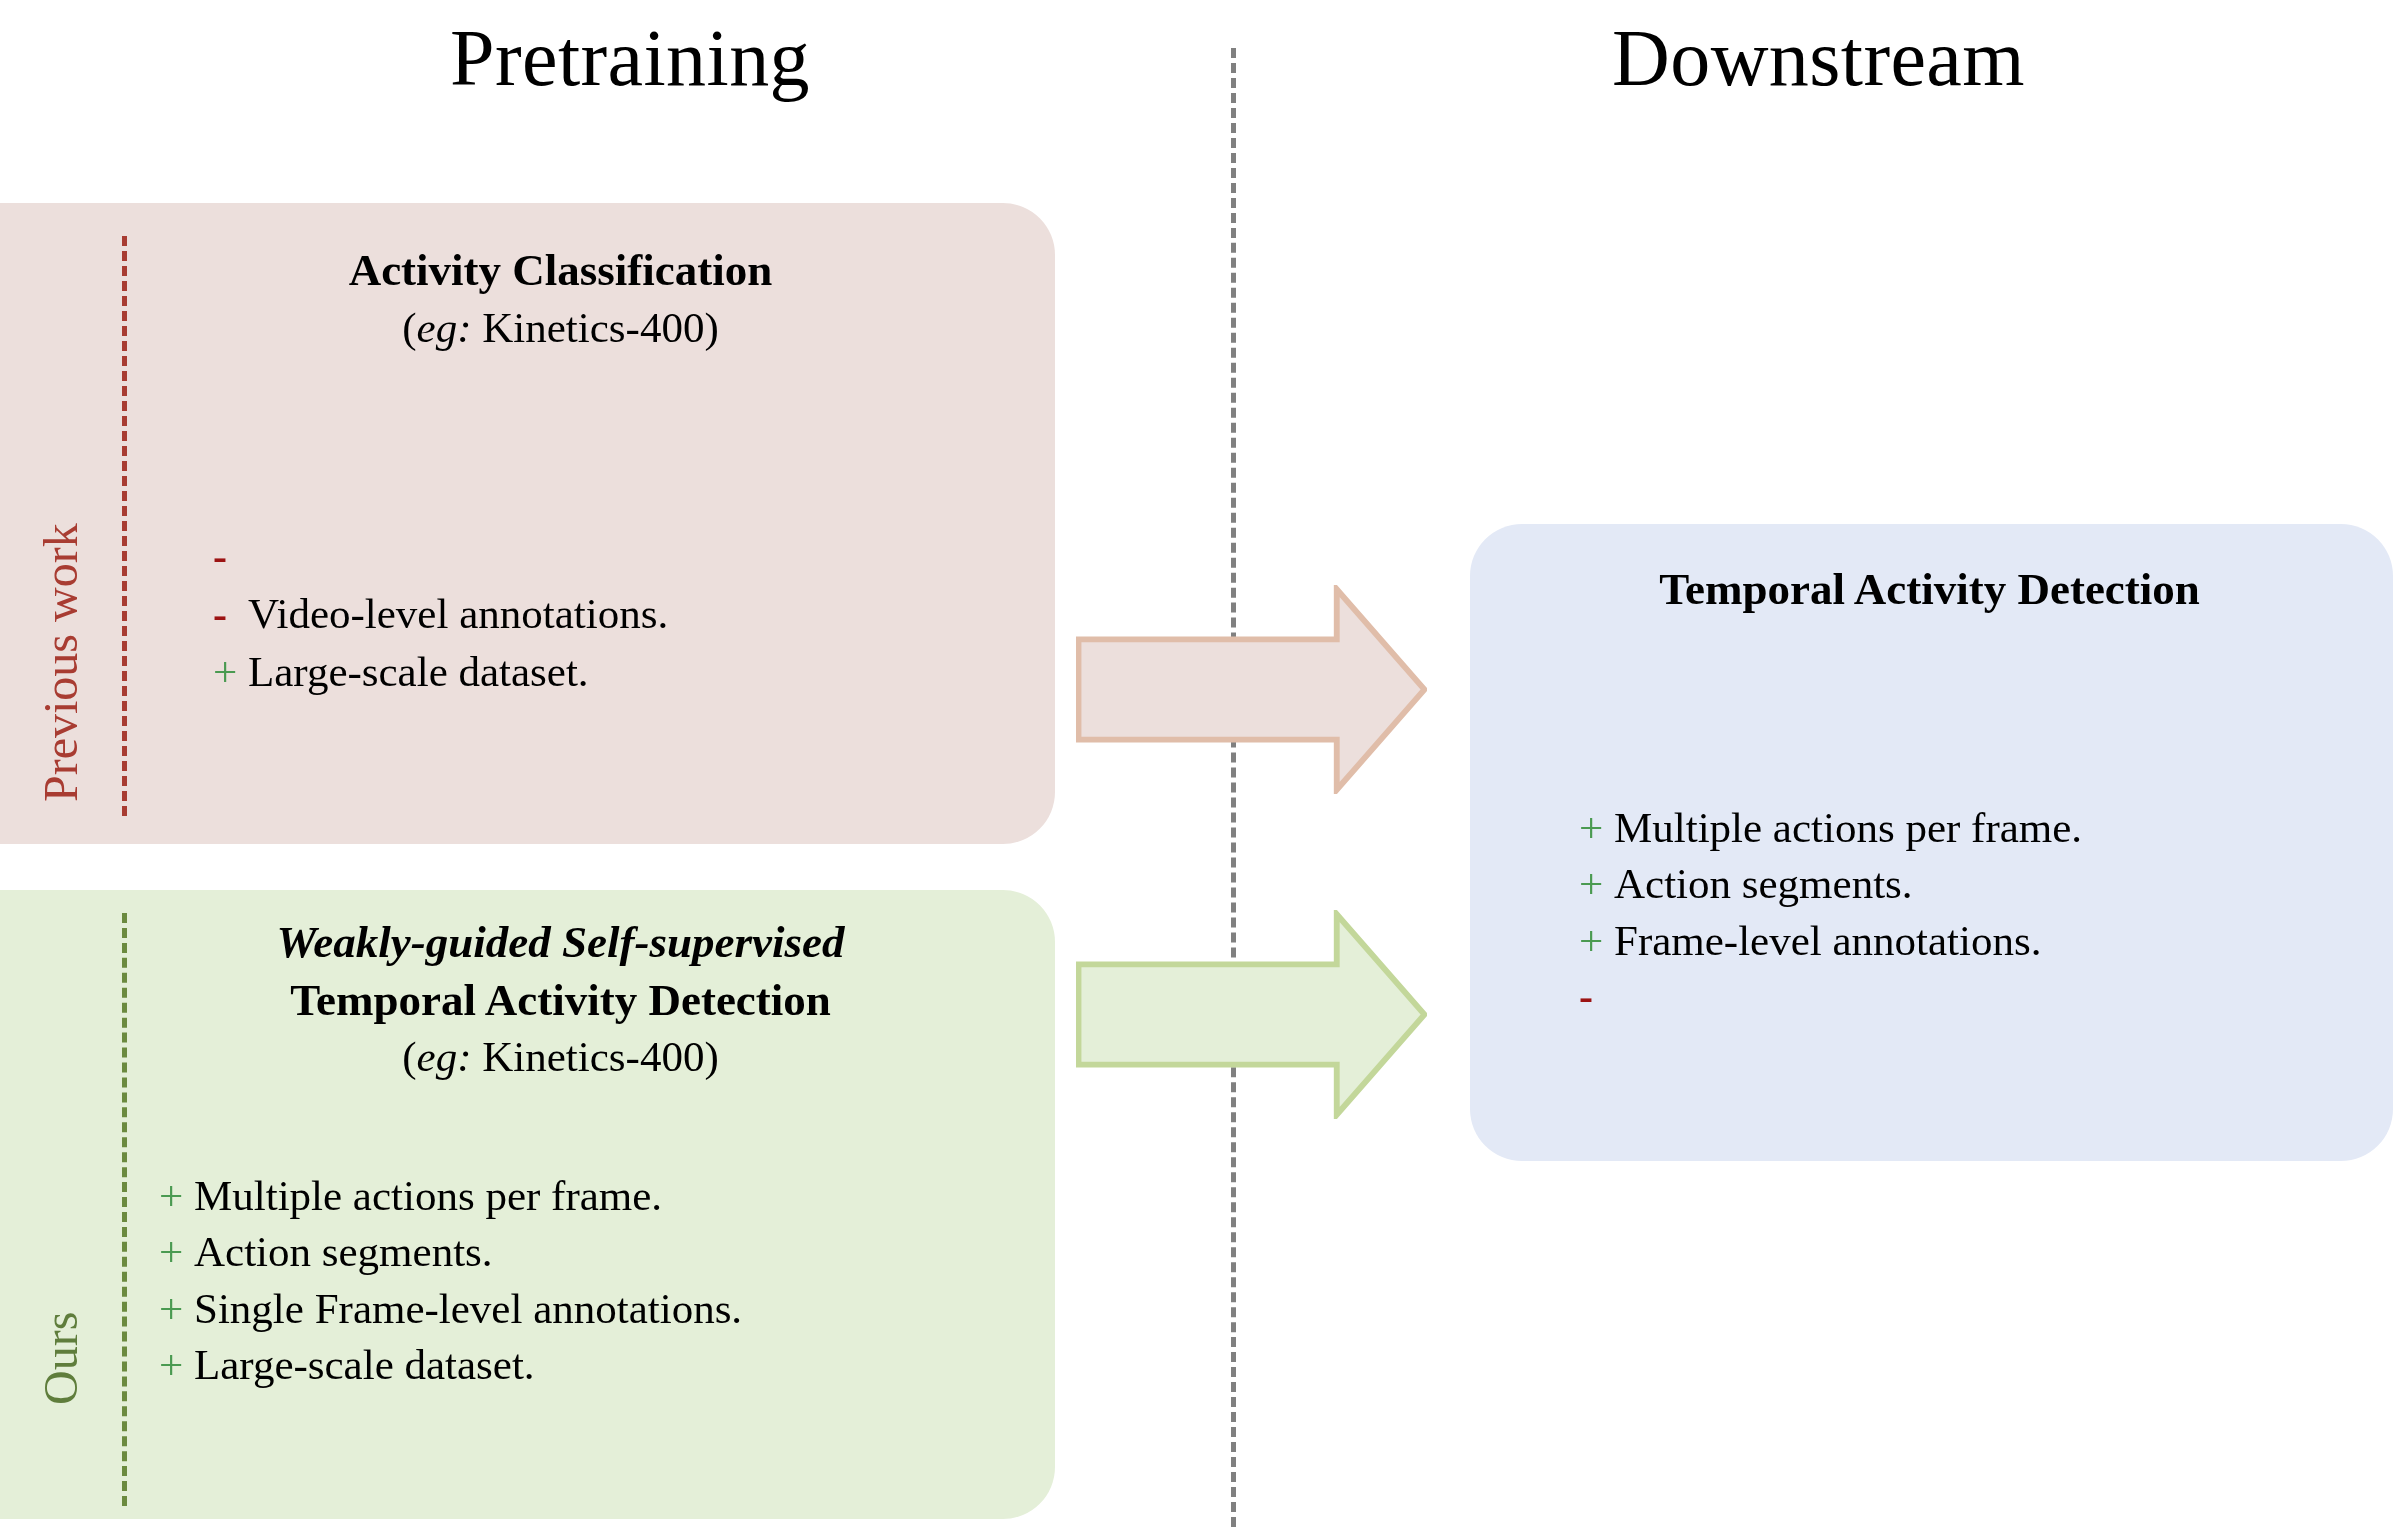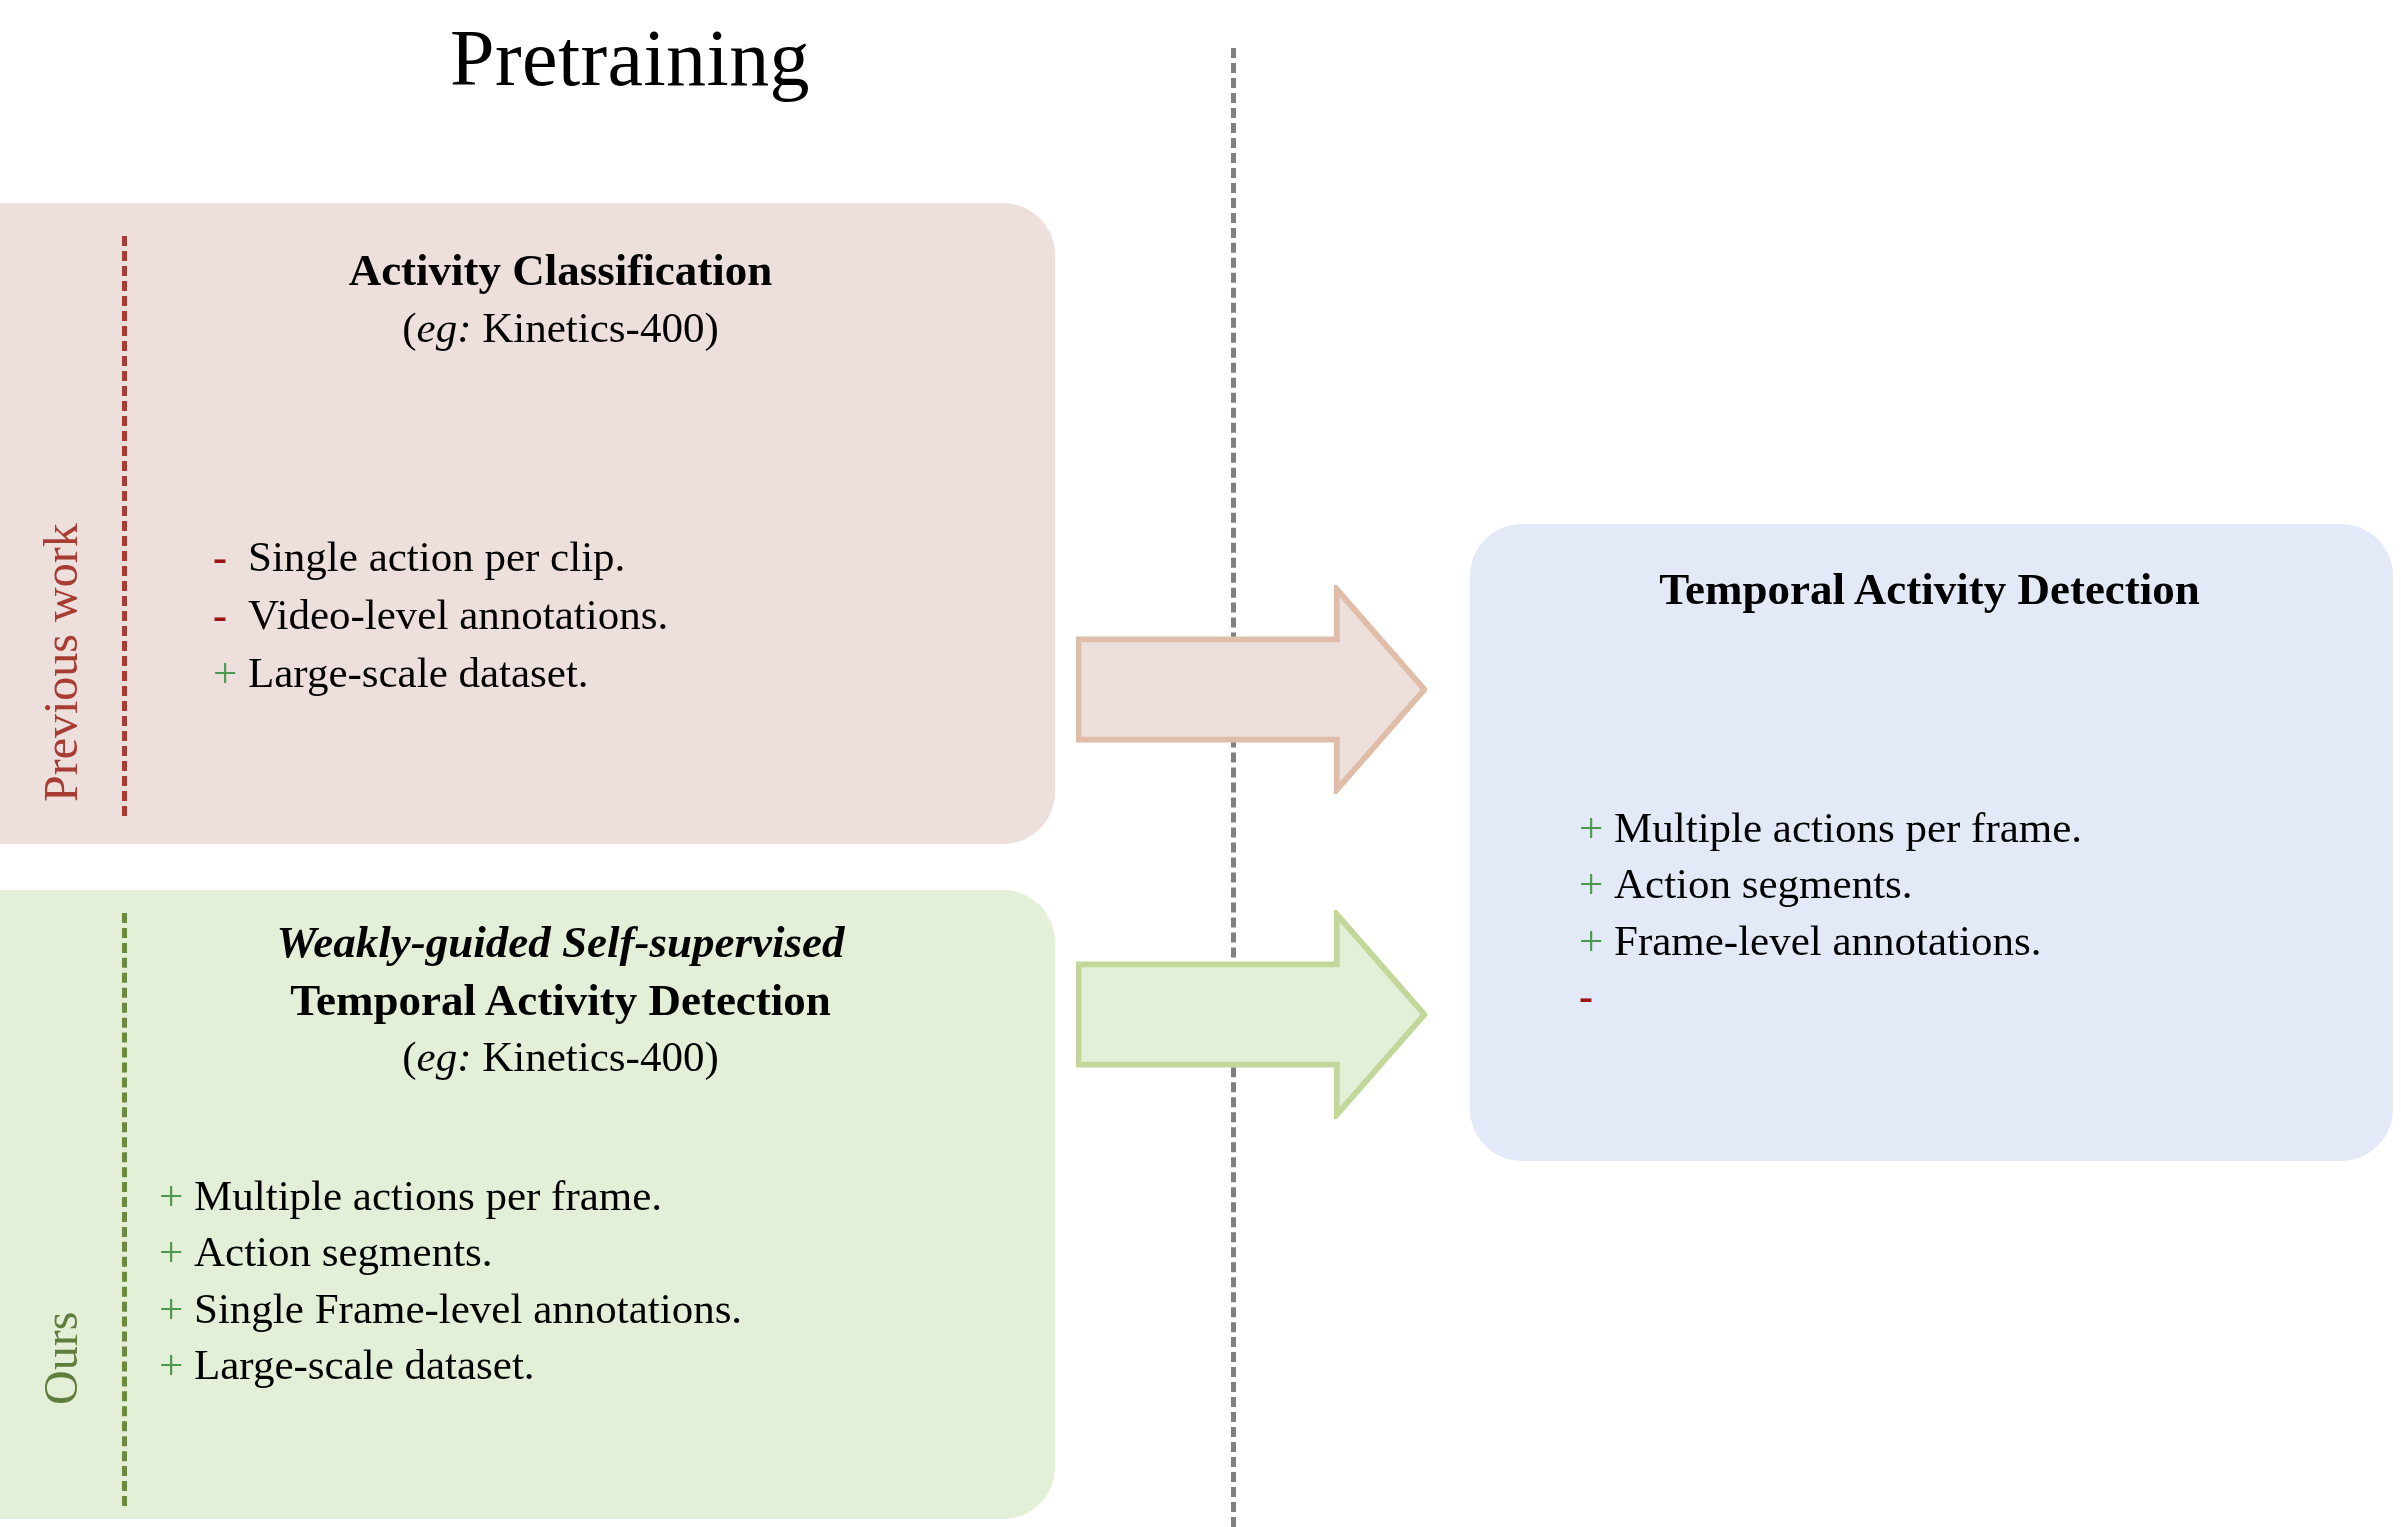--- a/index.html
+++ b/index.html
@@ -162,38 +162,38 @@
   .arrow { position: absolute; }
   #arrow-previous  { left: 1076px; top: 585px;  width: 351px; height: 209px; }
   #arrow-ours      { left: 1076px; top: 910px; width: 351px; height: 209px; }
 </style>
 </head>
 <body>
 
 <div id="canvas">
 
   <div class="col-header" id="header-pretraining">Pretraining</div>
+  <div class="col-header" id="header-downstream">Downstream</div>
 
   <div id="center-divider"></div>
 
   <div class="panel" id="panel-previous"></div>
   <div class="inner-dash" id="inner-dash-previous"></div>
   <div class="side-label" id="side-label-previous">Previous work</div>
 
   <div class="title-block" id="title-previous">
     <div class="title-line">Activity Classification</div>
     <div class="eg-line">
       <span>(</span><em>eg:</em><span> Kinetics-400</span><span>)</span>
     </div>
   </div>
 
   <div class="bullets" id="bullets-previous">
     <div class="bullet-row">
       <span class="bullet-sign minus">-</span>
-      <span class="bullet-text">Single action per clip.</span>
     </div>
     <div class="bullet-row">
       <span class="bullet-sign minus">-</span>
       <span class="bullet-text">Video-level annotations.</span>
     </div>
     <div class="bullet-row">
       <span class="bullet-sign plus">+</span>
       <span class="bullet-text">Large-scale dataset.</span>
     </div>
   </div>

